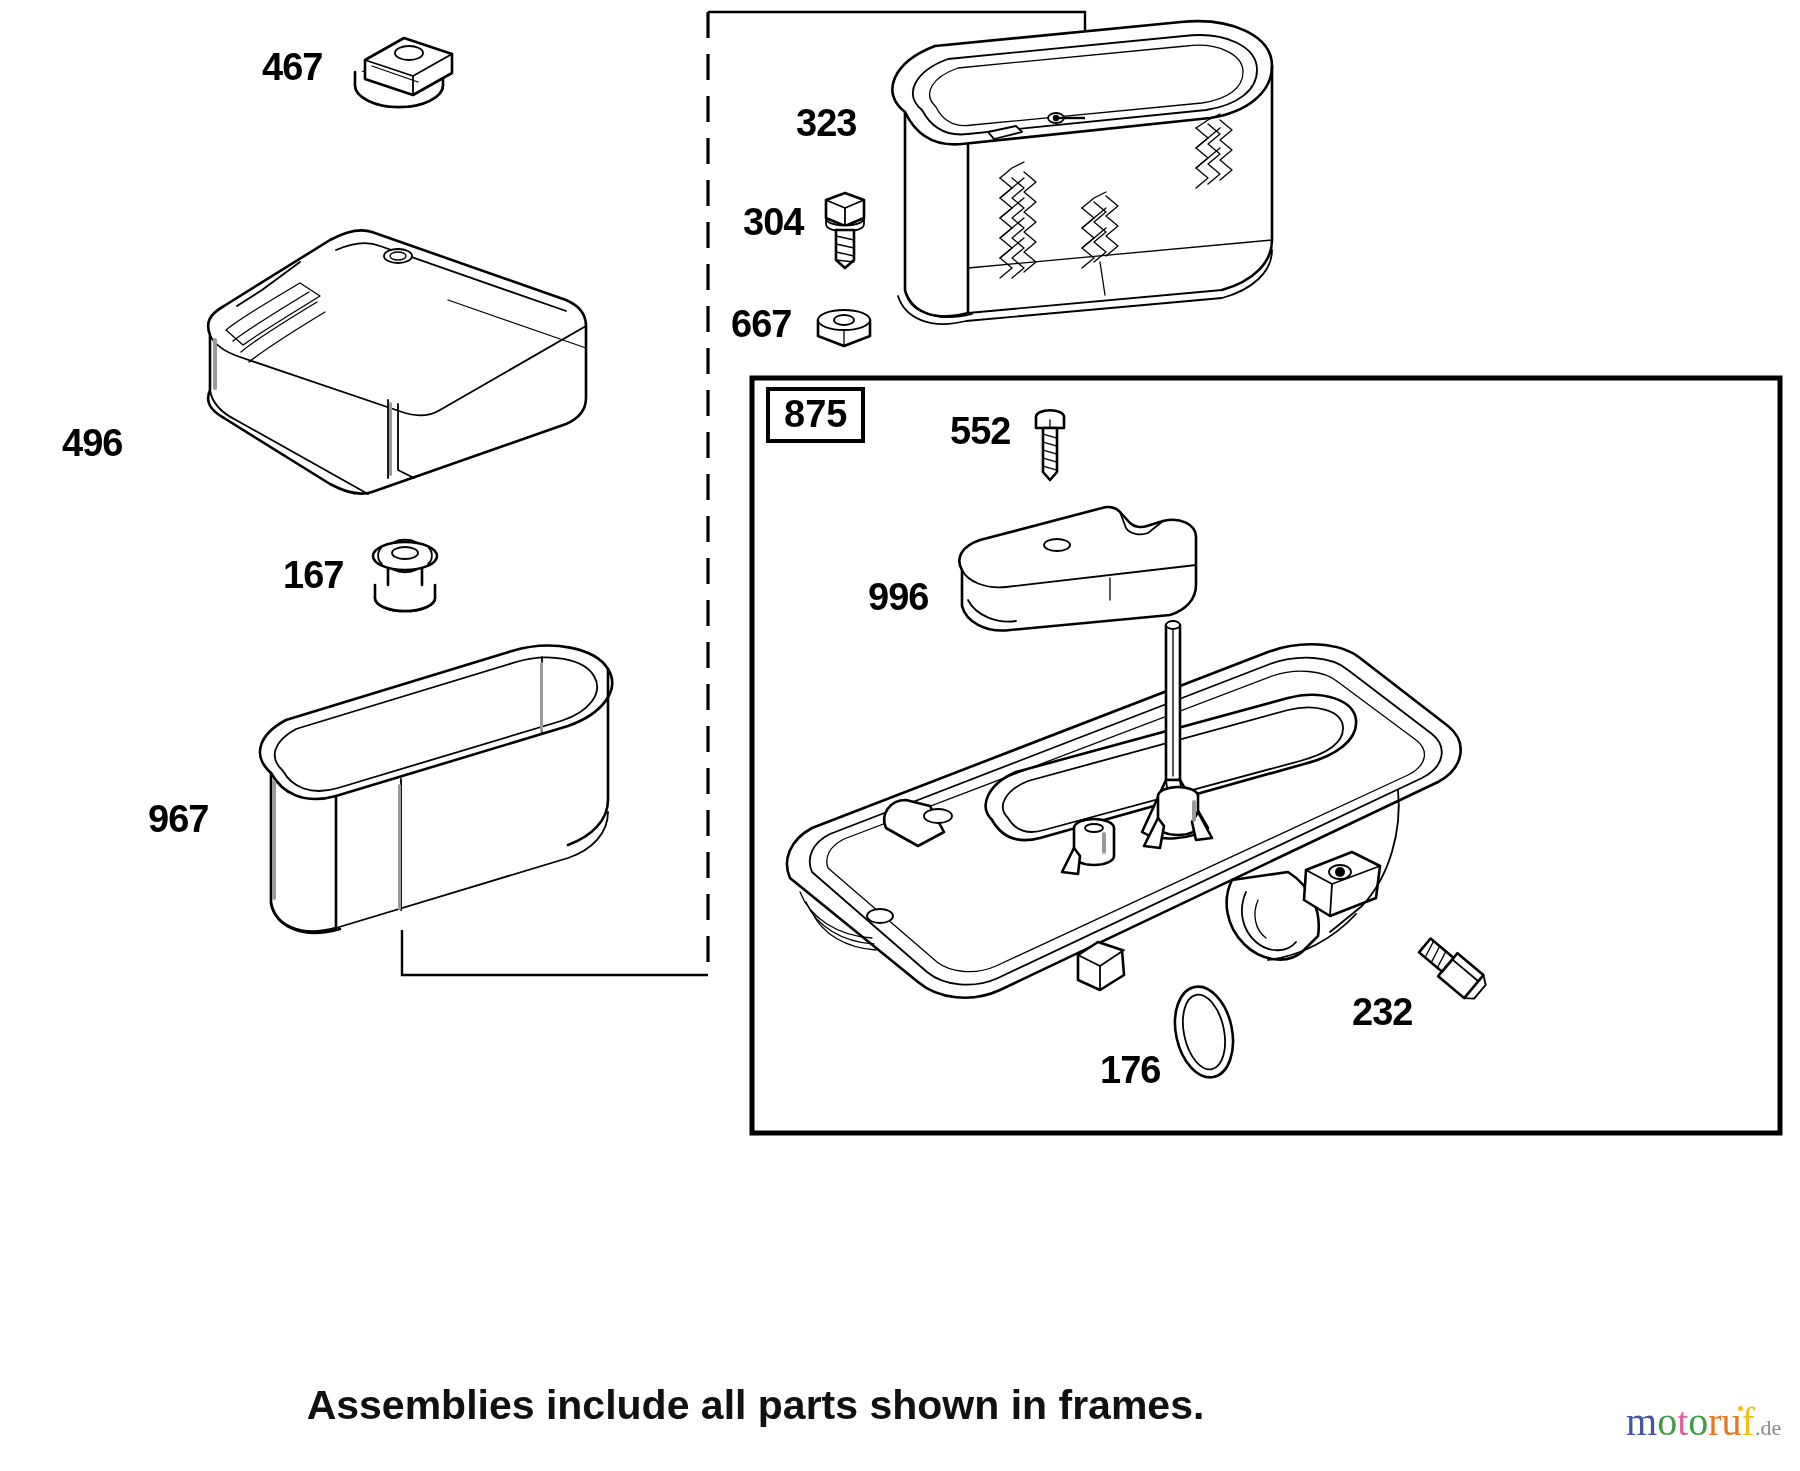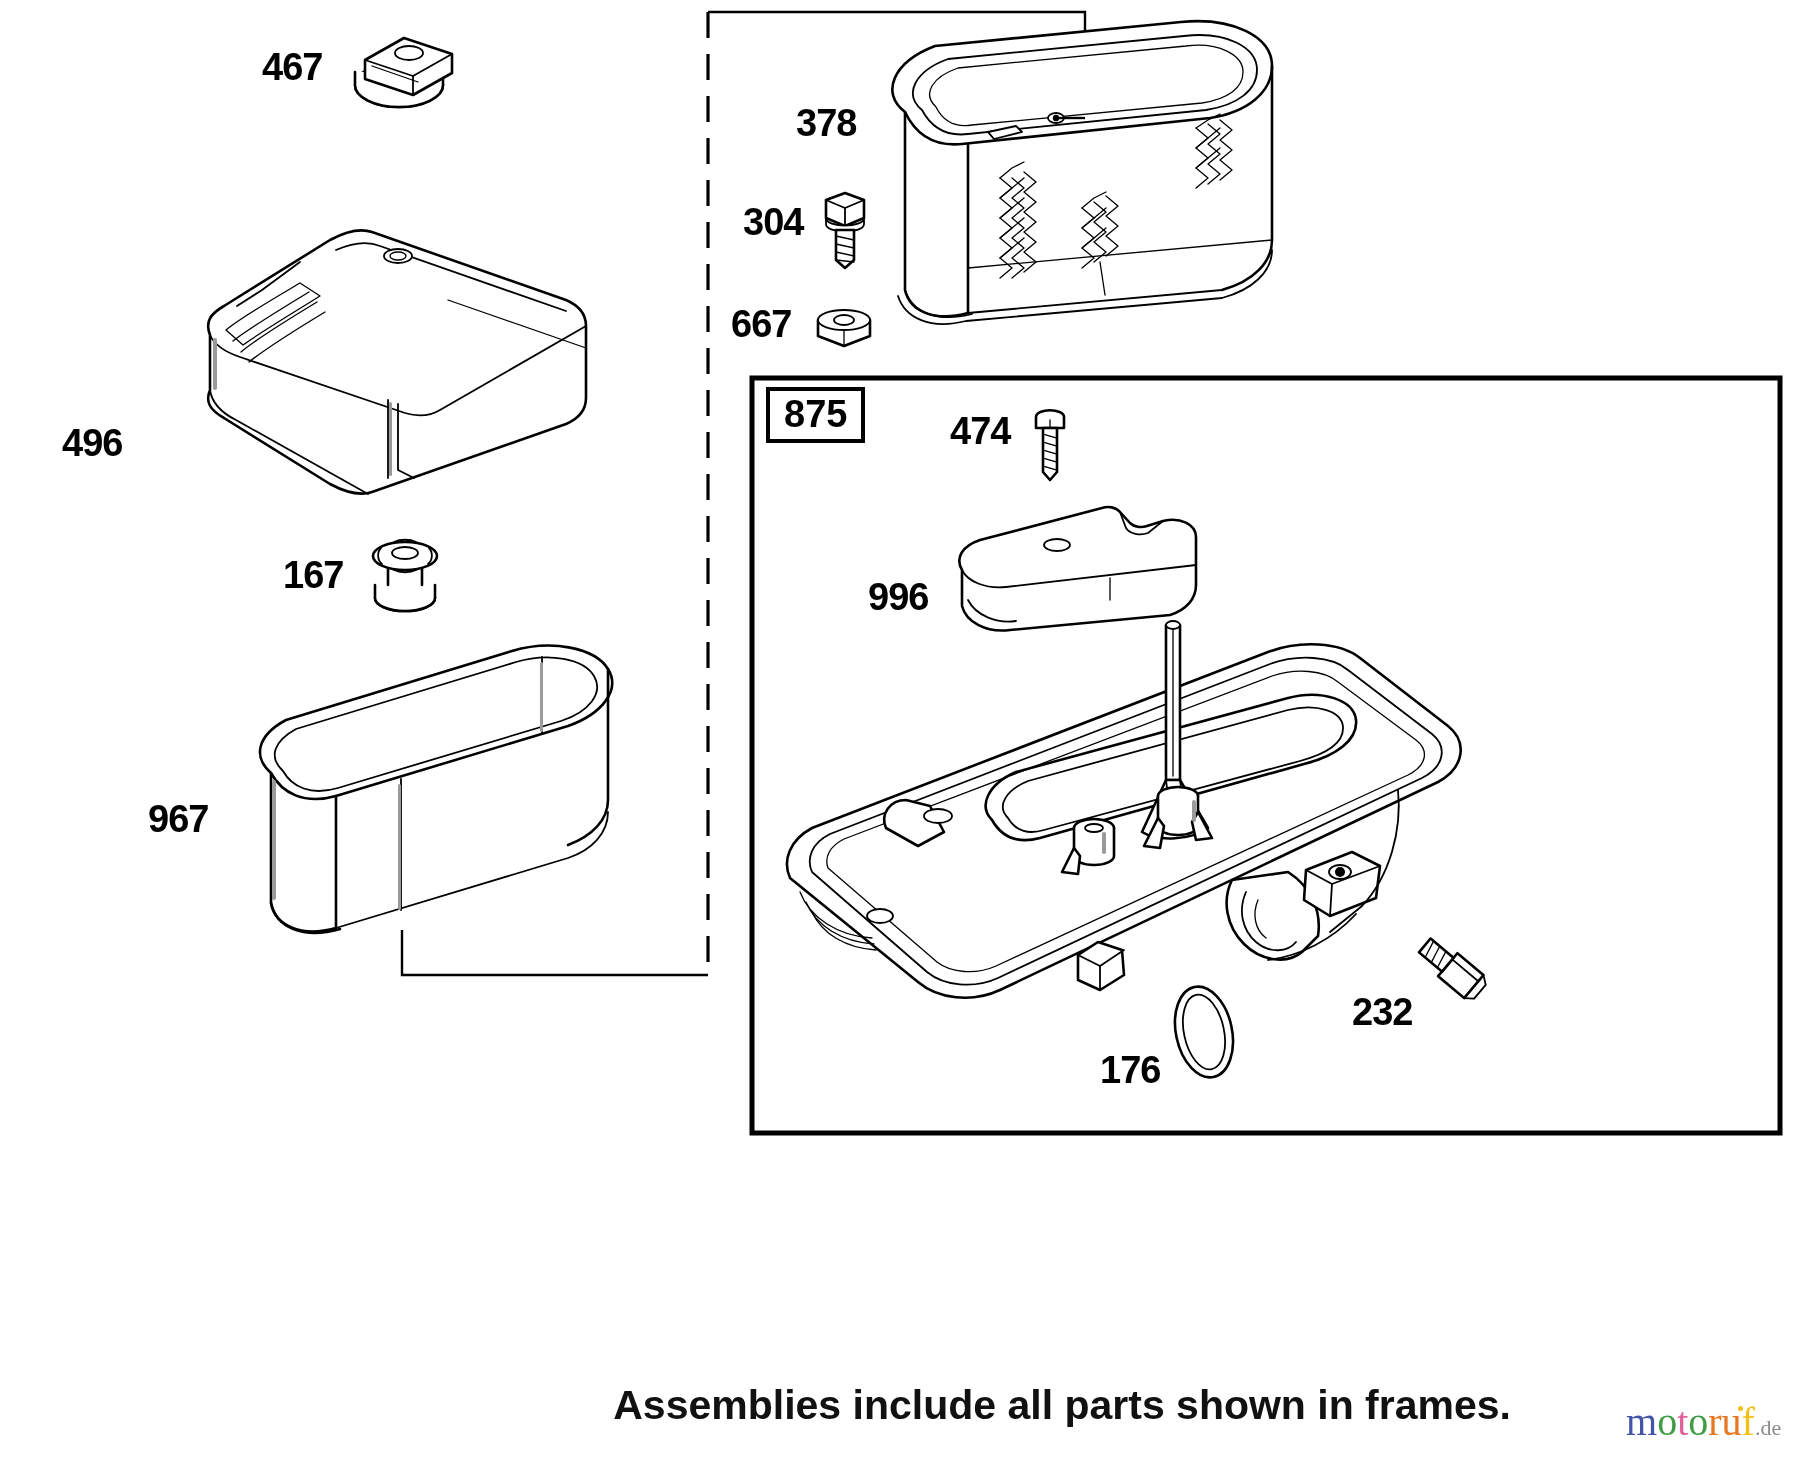--- a/index.html
+++ b/index.html
@@ -6,21 +6,21 @@
   body{width:1800px;height:1471px;position:relative;overflow:hidden;
        font-family:"Liberation Sans",sans-serif;color:#000;}
   #stage{position:absolute;left:0;top:0;width:1800px;height:1471px;}
   svg#art{position:absolute;left:0;top:0;width:1800px;height:1471px;}
   .lbl{position:absolute;font-family:"Liberation Sans",sans-serif;
        font-weight:bold;font-size:38px;letter-spacing:-1px;color:#000;
        white-space:nowrap;line-height:1;}
   .boxlbl{position:absolute;border:4px solid #000;background:#fff;
           font-family:"Liberation Sans",sans-serif;font-weight:bold;
           font-size:38px;color:#000;padding:4px 14px 6px 14px;line-height:1;text-align:right;}
-  #caption{position:absolute;left:0;top:1382px;width:1511px;text-align:right;
+  #caption{position:absolute;left:0;top:1382px;width:1511px;text-align:center;
            font-family:"Liberation Sans",sans-serif;font-weight:bold;
            font-size:41px;letter-spacing:0px;color:#111;}
   #watermark{position:absolute;left:1598px;top:1402px;
              font-family:"Liberation Serif",serif;font-size:40px;line-height:1;
              white-space:nowrap;margin-left:28px;}
   #watermark span{display:inline-block;}
   .wm-m{color:#4455a8;}
   .wm-o1{color:#3f9c45;}
   .wm-t{color:#e0609a;}
   .wm-o2{color:#3f9c45;}
@@ -424,29 +424,29 @@
   </svg>
 
   <div class="lbl" style="left:262px;top:48px;">467</div>
 
   <div class="lbl" style="left:62px;top:424px;">496</div>
 
   <div class="lbl" style="left:283px;top:556px;">167</div>
 
   <div class="lbl" style="left:148px;top:800px;">967</div>
 
-  <div class="lbl" style="left:796px;top:104px;">378</div>
+  <div class="lbl" style="left:796px;top:104px;">323</div>
 
   <div class="lbl" style="left:743px;top:203px;">304</div>
 
   <div class="lbl" style="left:731px;top:305px;">667</div>
 
   <div class="boxlbl" style="left:766px;top:387px;">875</div>
 
-  <div class="lbl" style="left:950px;top:412px;">474</div>
+  <div class="lbl" style="left:950px;top:412px;">552</div>
 
   <div class="lbl" style="left:868px;top:578px;">996</div>
 
   <div class="lbl" style="left:1100px;top:1051px;">176</div>
 
   <div class="lbl" style="left:1352px;top:993px;">232</div>
 
   <div id="caption">Assemblies include all parts shown in frames.</div>
 
   <div id="watermark">

